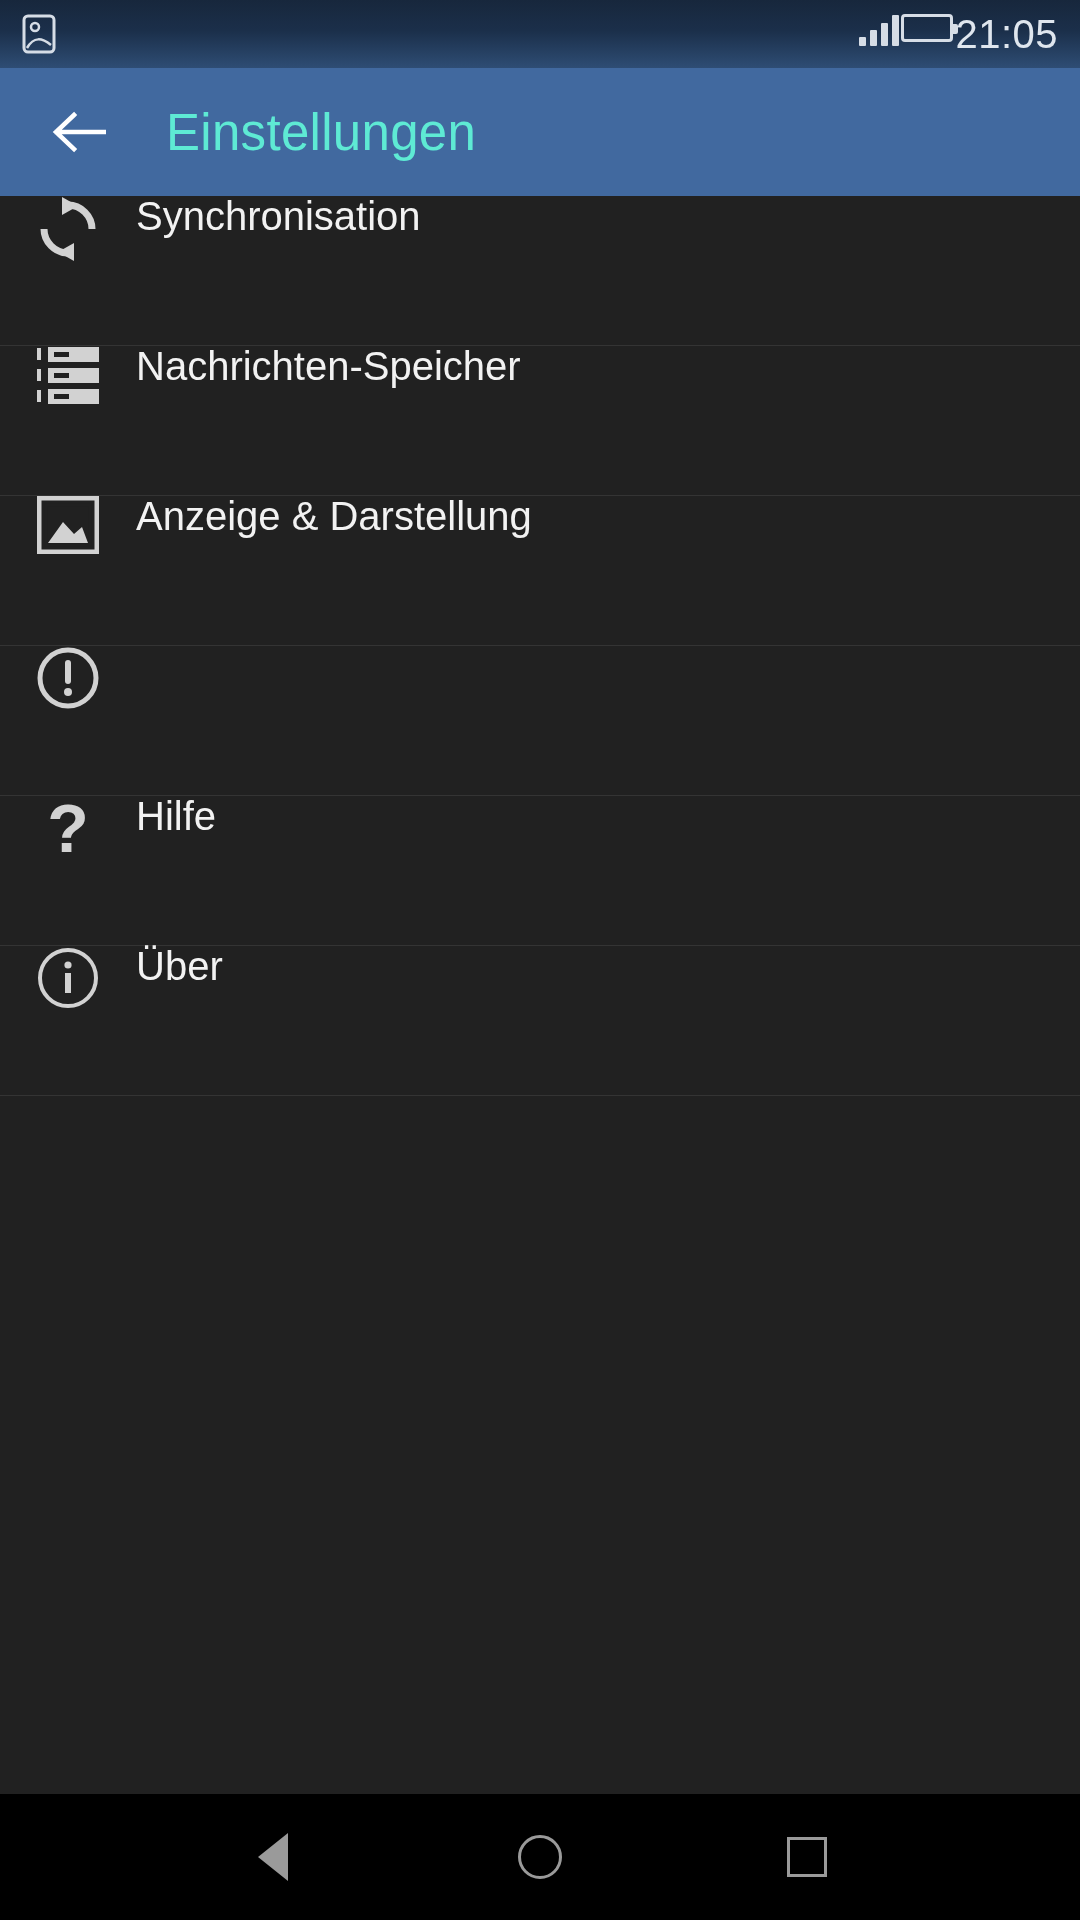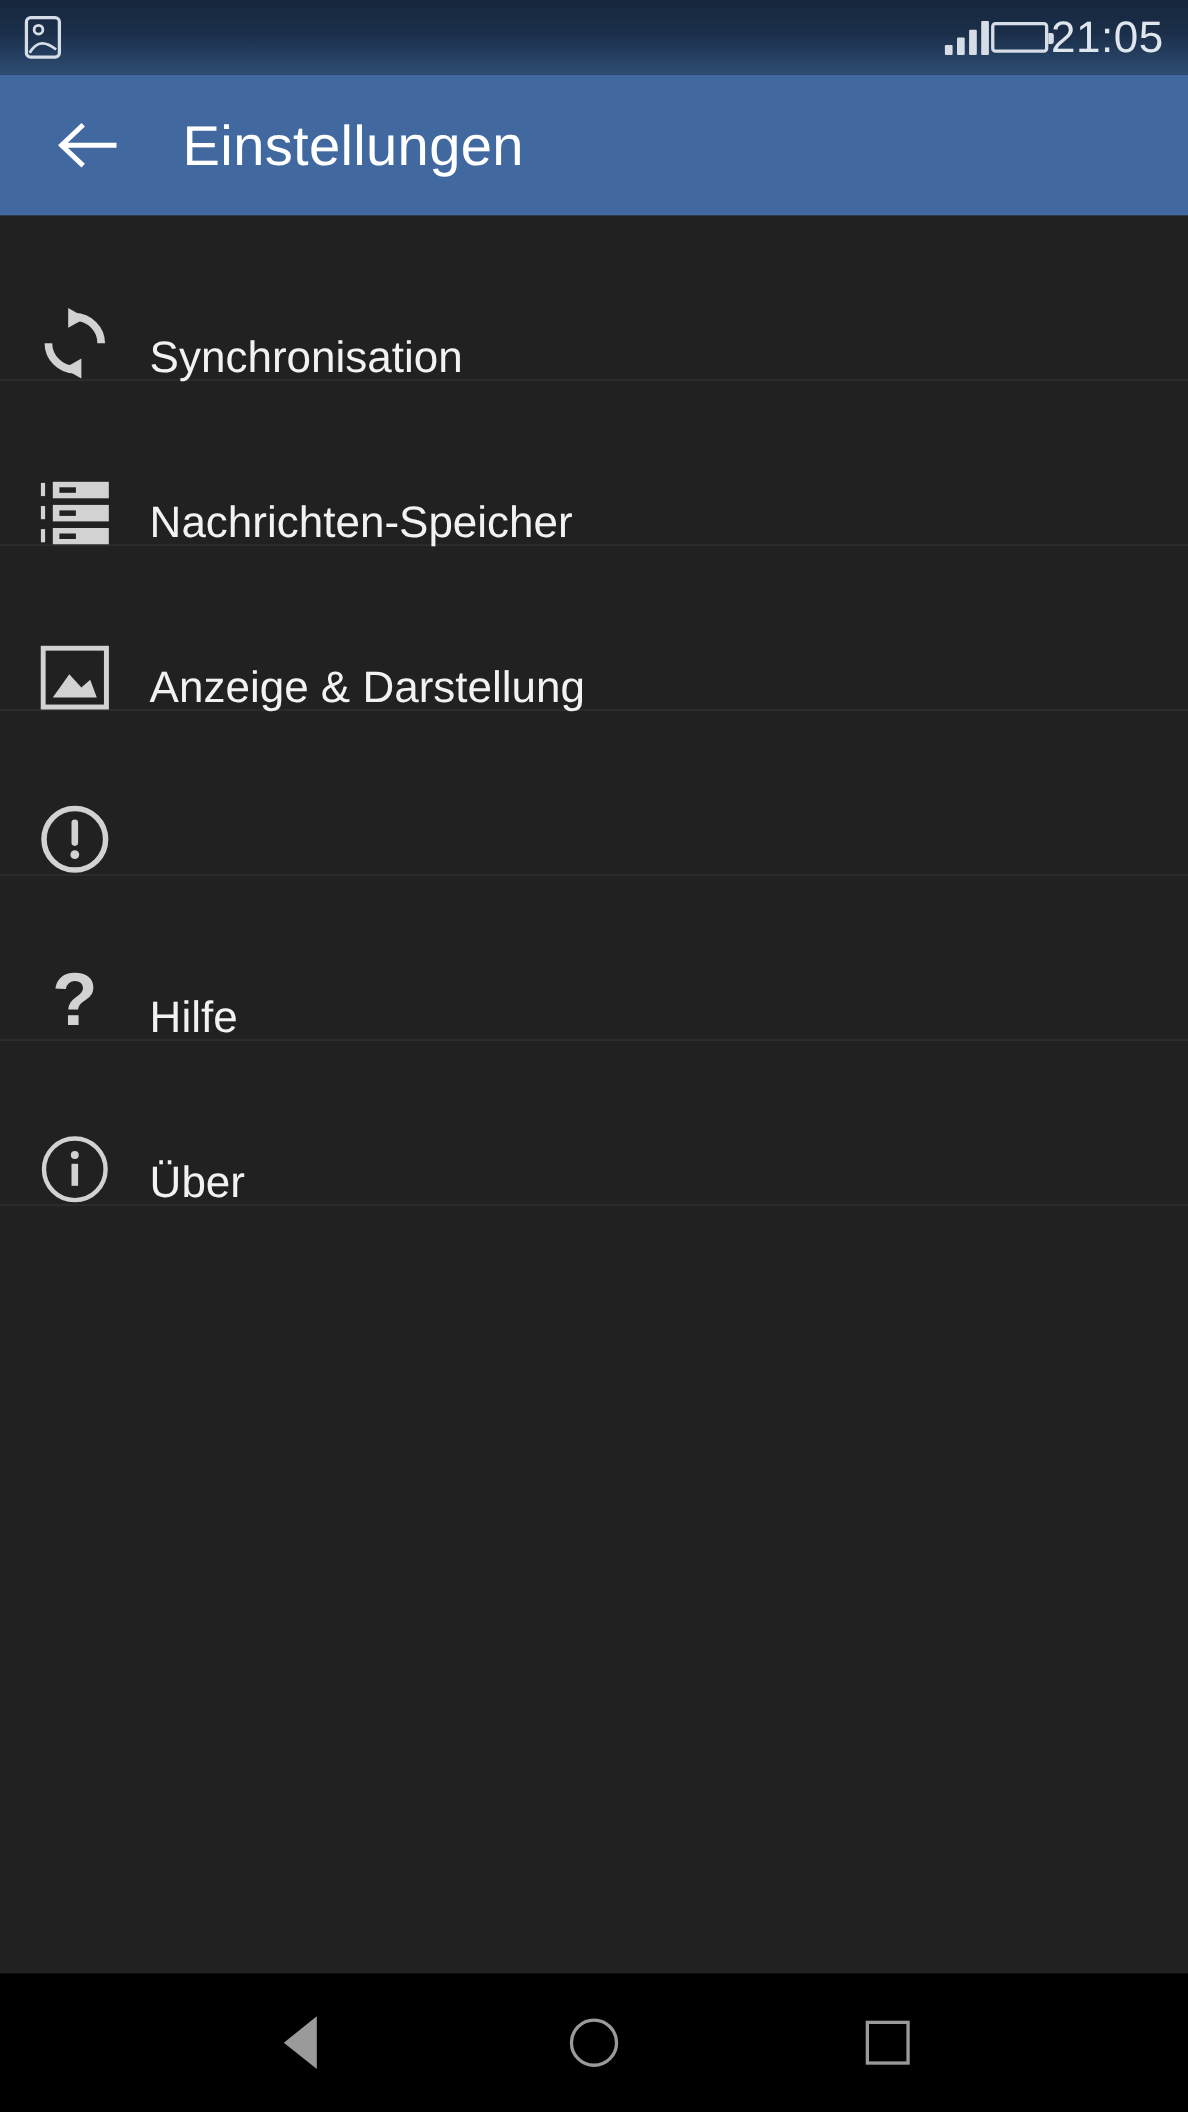--- a/index.html
+++ b/index.html
@@ -36,21 +36,20 @@
     box-sizing: border-box;
   }
   .status-left {
     display: flex;
     align-items: center;
     gap: 14px;
     flex: 1 1 auto;
   }
   .status-right {
     display: flex;
-    align-items: center;
     gap: 2px;
   }
   .gallery-notif-icon {
     width: 34px;
     height: 40px;
     position: relative;
   }
   .clock {
     color: #dfe6ee;
     font-size: 40px;
@@ -113,38 +112,38 @@
   .back-arrow {
     width: 54px;
     height: 54px;
     flex: 0 0 54px;
     display: flex;
     align-items: center;
     justify-content: center;
     cursor: pointer;
   }
   .app-title {
-    color: #ffffff;
+    color: #5eead4;
     font-size: 51px;
     margin-left: 60px;
     letter-spacing: 0.3px;
     line-height: 1;
     white-space: nowrap;
   }
 
   
   .list {
     flex: 1 1 auto;
     background: #212121;
     overflow: hidden;
   }
   .row {
     height: 150px;
     display: flex;
-    align-items: flex-end;
+    align-items: flex-start;
     border-bottom: 1px solid #343434;
     box-sizing: border-box;
     cursor: pointer;
   }
   .row-icon {
     width: 136px;
     flex: 0 0 136px;
     display: flex;
     align-items: center;
     justify-content: center;

